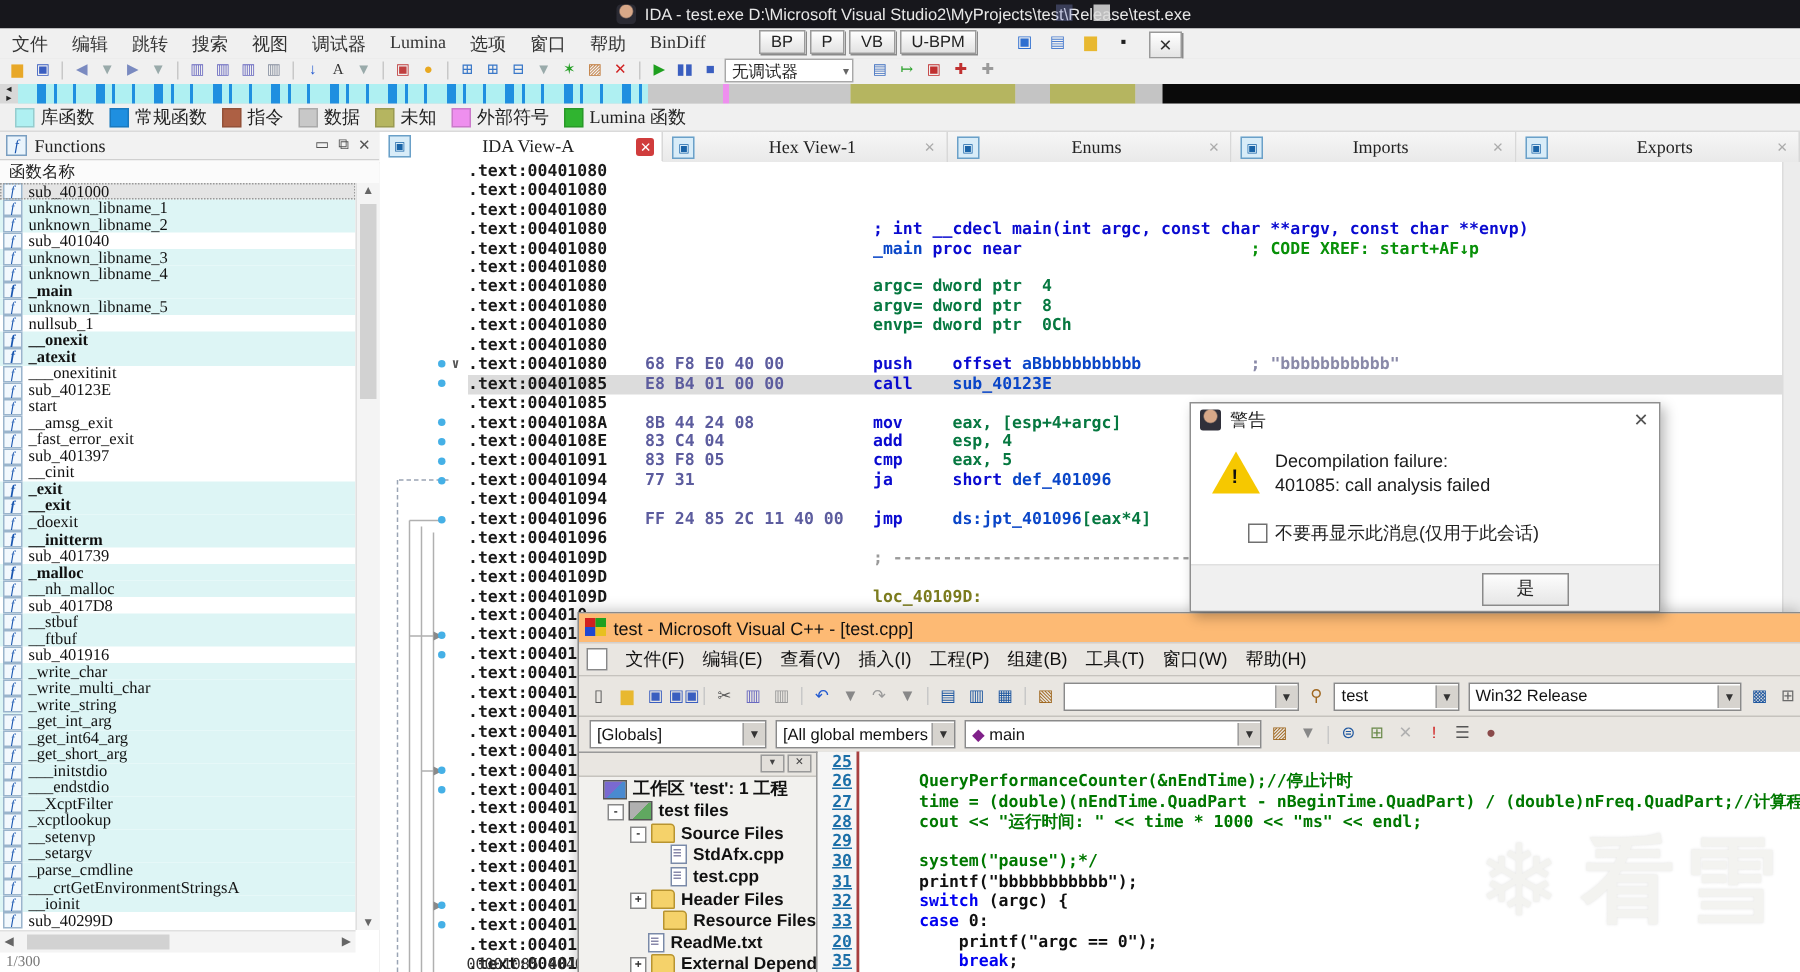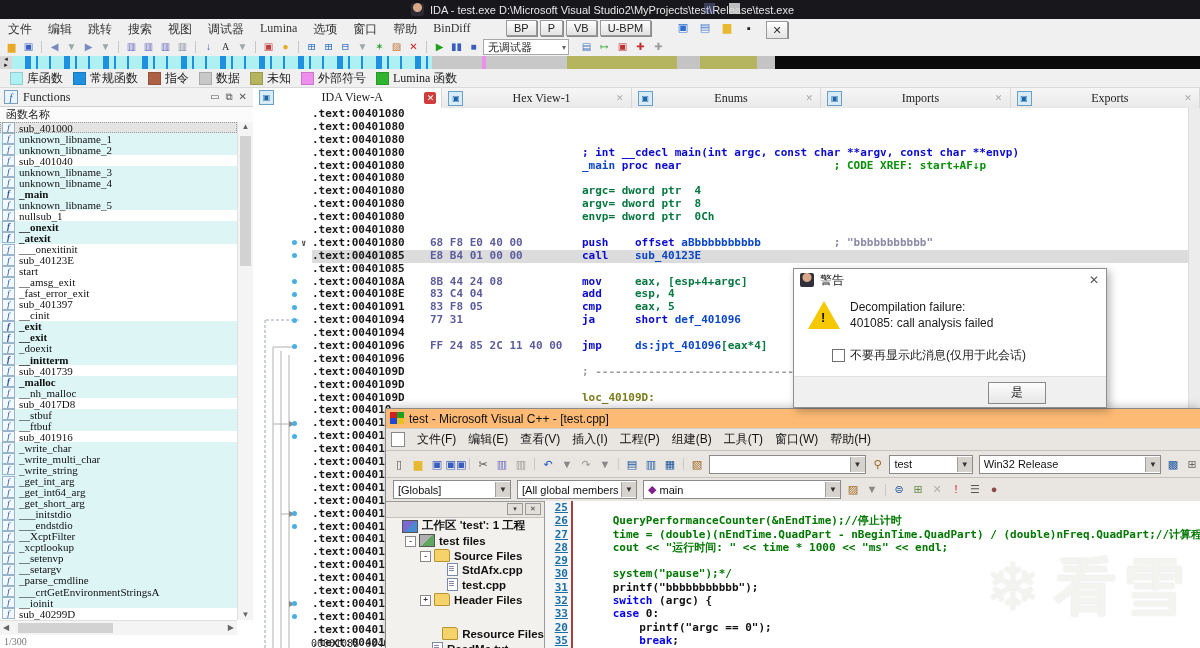--- a/index.html
+++ b/index.html
@@ -716,21 +716,21 @@
             <div class="trow" style="padding-left: 49px;">
               <span style="width: 12px;"></span>
               <span class="tic page"></span>
               <span>test.cpp</span>
             </div>
             <div class="trow" style="padding-left: 34px;">
               <span class="texp">+</span>
               <span class="tic folder"></span>
               <span>Header Files</span>
             </div>
-            <div class="trow" style="padding-left: 54px; margin-top: 20px;">
+            <div class="trow" style="padding-left: 54px;">
               <span style="width: 12px;"></span>
               <span class="tic folder"></span>
               <span>Resource Files</span>
             </div>
             <div class="trow" style="padding-left: 34px;">
               <span style="width: 12px;"></span>
               <span class="tic page"></span>
               <span>ReadMe.txt</span>
             </div>
             <div class="trow" style="padding-left: 34px;">

